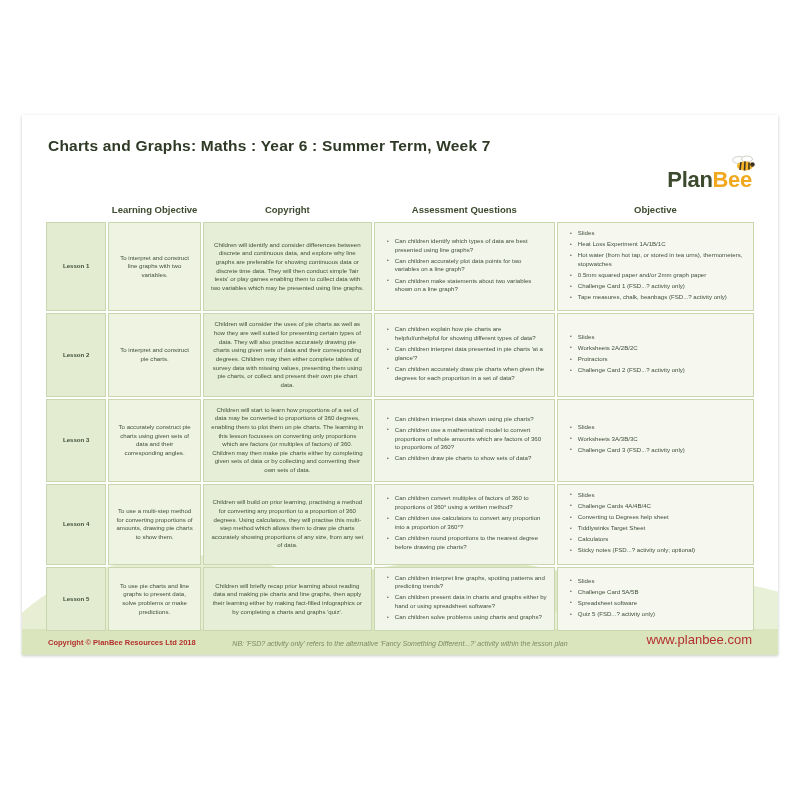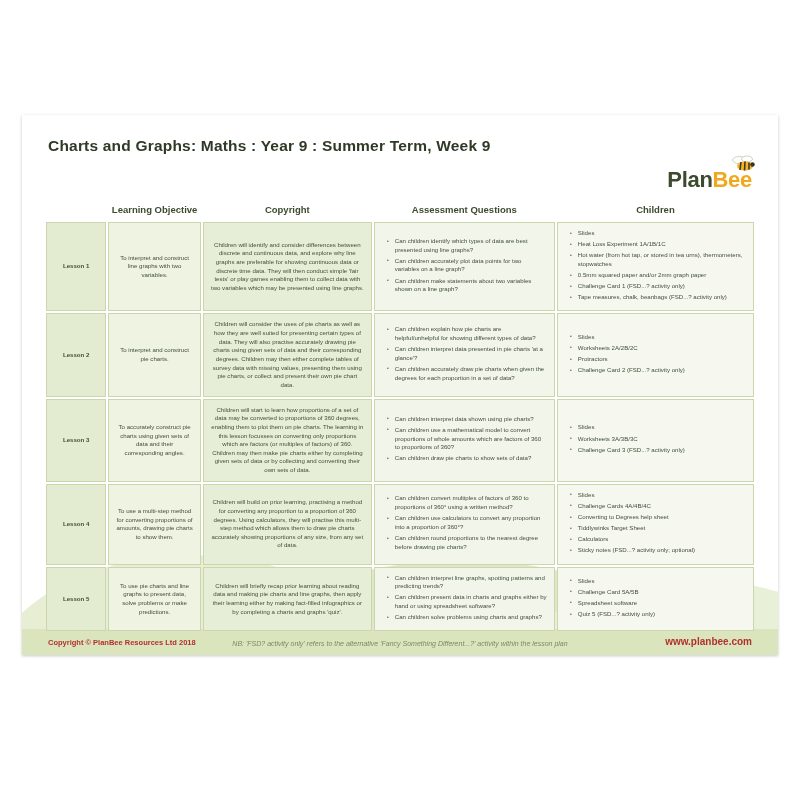--- a/index.html
+++ b/index.html
@@ -181,41 +181,41 @@
     bottom: 0;
     text-align: center;
     font-size: 7px;
     color: #7d8a5f;
     font-style: italic;
   }
   .weburl {
     position: absolute;
     right: 26px;
     bottom: 0;
-    font-size: 10px;
-    font-weight: bold;
+    font-size: 13px;
+    font-weight: normal;
     color: #b2302c;
     margin-left: 15px;
   }
 </style>
 </head>
 <body>
 
 <div id="page">
   <div class="sheet">
 
     <div class="landscape">
       <div class="hill hill1"></div>
       <div class="hill hill2"></div>
       <div class="hill hill3"></div>
       <div class="ground"></div>
     </div>
 
     <div class="header">
-      <div class="doc-title">Charts and Graphs: Maths : Year 9 : Summer Term, Week 9</div>
+      <div class="doc-title">Charts and Graphs: Maths : Year 6 : Summer Term, Week 7</div>
       <div class="logo">
         <svg class="bee" viewBox="0 0 52 36">
           <ellipse cx="18" cy="10" rx="13" ry="7" fill="#ffffff" stroke="#9aa88f" stroke-width="1"></ellipse>
           <ellipse cx="34" cy="8" rx="11" ry="6" fill="#ffffff" stroke="#9aa88f" stroke-width="1"></ellipse>
           <ellipse cx="30" cy="22" rx="16" ry="9" fill="#f3b32a"></ellipse>
           <path d="M22 14 L20 30 M30 13 L29 31 M38 15 L38 29" stroke="#3b3323" stroke-width="3" fill="none"></path>
           <circle cx="45" cy="19" r="4.5" fill="#3b3323"></circle>
         </svg>
         <div class="logo-text"><span>Plan</span><span class="bee-word">Bee</span></div>
       </div>
@@ -228,21 +228,21 @@
           <col class="colw-ov">
           <col class="colw-aq">
           <col class="colw-rs">
       </colgroup>
       <thead>
         <tr>
           <th class="corner"></th>
           <th>Learning Objective</th>
           <th>Copyright</th>
           <th>Assessment Questions</th>
-          <th>Children</th>
+          <th>Objective</th>
         </tr>
       </thead>
       <tbody>
         <tr>
           <td class="lesson">Lesson 1</td>
           <td class="objective">To interpret and construct line graphs with two variables.</td>
           <td class="overview">Children will identify and consider differences between discrete and continuous data, and explore why line graphs are preferable for showing continuous data or discrete time data. They will then conduct simple 'fair tests' or play games enabling them to collect data with two variables which may be presented using line graphs.</td>
           <td class="assessment">
             <ul class="bul">
               <li>Can children identify which types of data are best presented using line graphs?</li>

